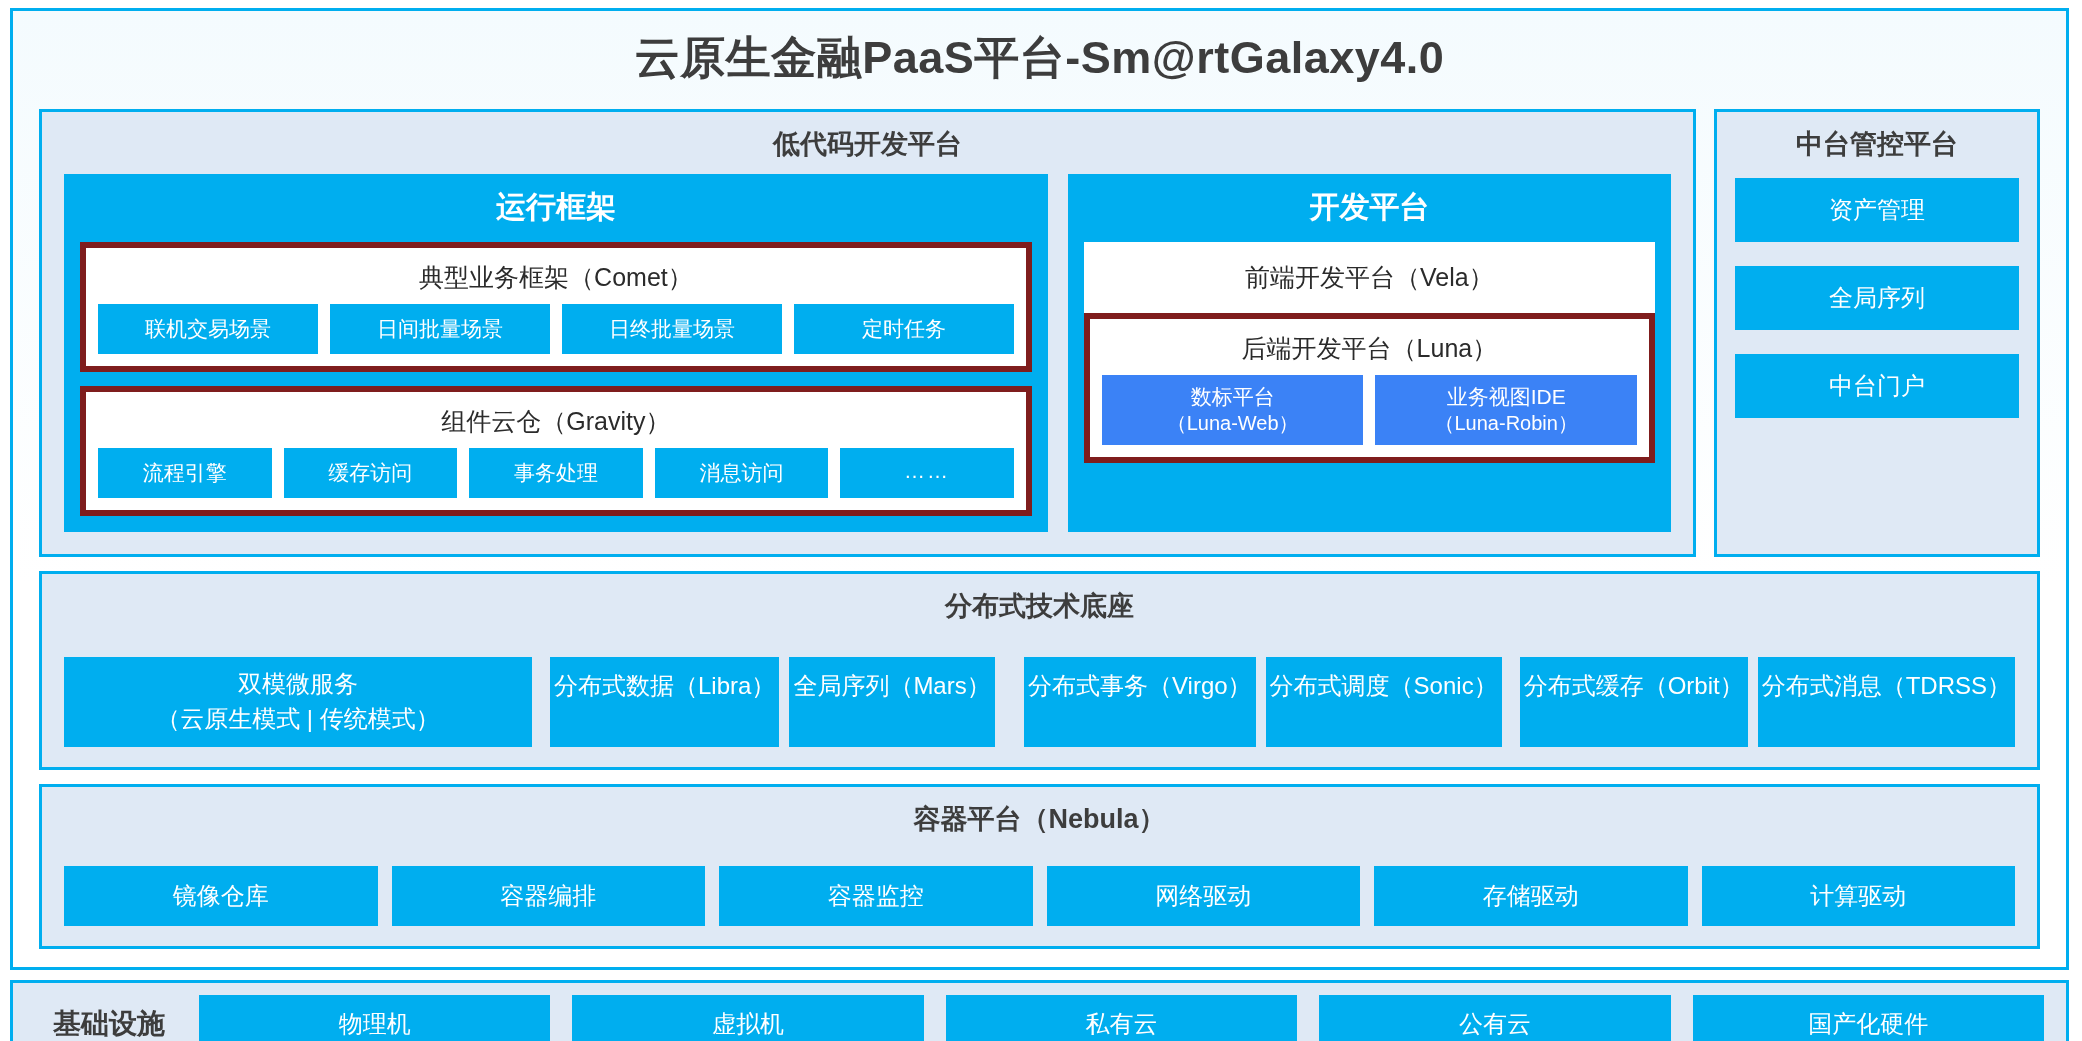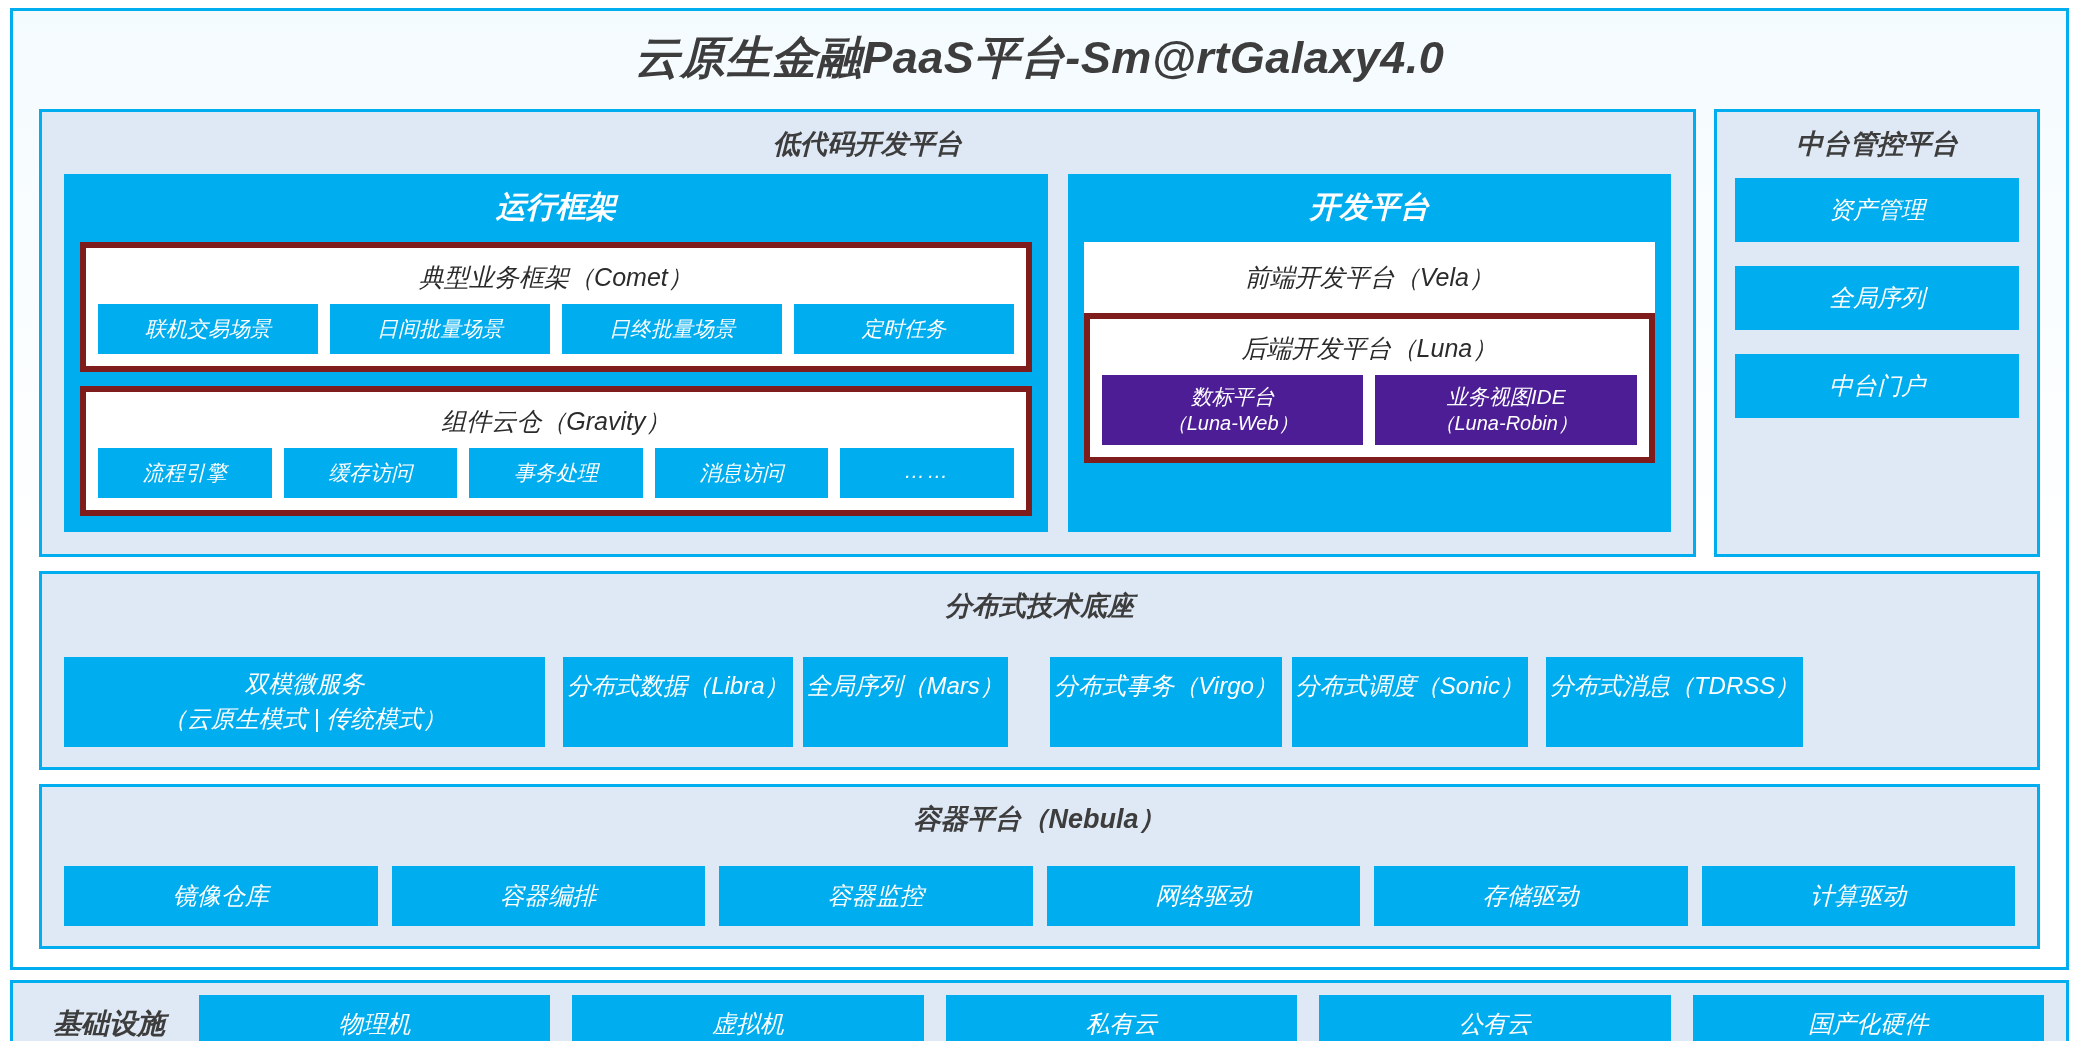--- a/index.html
+++ b/index.html
@@ -12,21 +12,20 @@
     overflow: hidden;
   }
 
   .page {
     width: 2079px;
     height: 1041px;
     padding: 8px 10px 6px 10px;
     display: flex;
     flex-direction: column;
     gap: 10px;
-    font-style: italic;
   }
 
   
   .outer-shell {
     border: 3px solid #00AEEF;
     background: linear-gradient(180deg, #f4fbfe 0%, #ffffff 60%);
     flex: 1 1 auto;
     display: flex;
     flex-direction: column;
     padding: 0 26px 18px 26px;
@@ -136,21 +135,21 @@
     color: #ffffff;
     font-size: 21px;
     text-align: center;
     padding: 11px 4px;
     flex: 1 1 0;
     white-space: nowrap;
   }
   .chip.dots { letter-spacing: 2px; }
 
   .chip-2line {
-    background: #4c1d95;
+    background: #3b82f6;
     color: #ffffff;
     font-size: 21px;
     text-align: center;
     padding: 9px 5px;
     flex: 1 1 0;
     line-height: 1.28;
   }
   .chip-2line .l2 { font-size: 20px; display: block; }
 
   
@@ -336,20 +335,21 @@
           <div class="tb-item">分布式数据（Libra）</div>
           <div class="tb-item">全局序列（Mars）</div>
         </div>
 
         <div class="tb-col">
           <div class="tb-item">分布式事务（Virgo）</div>
           <div class="tb-item">分布式调度（Sonic）</div>
         </div>
 
         <div class="tb-col">
+          <div class="tb-item">分布式缓存（Orbit）</div>
           <div class="tb-item">分布式消息（TDRSS）</div>
         </div>
 
       </div>
     </div>
 
     <div class="panel container-plat">
       <div class="panel-title">容器平台（Nebula）</div>
       <div class="container-body">
         <div class="cp-item">镜像仓库</div>

